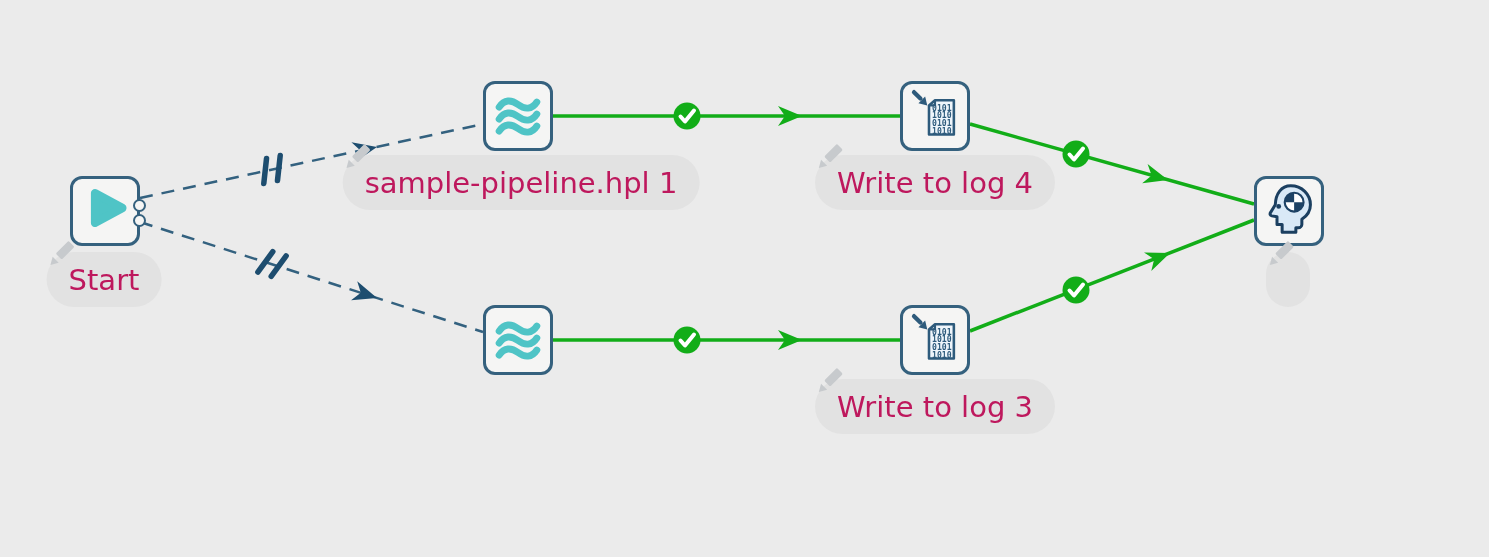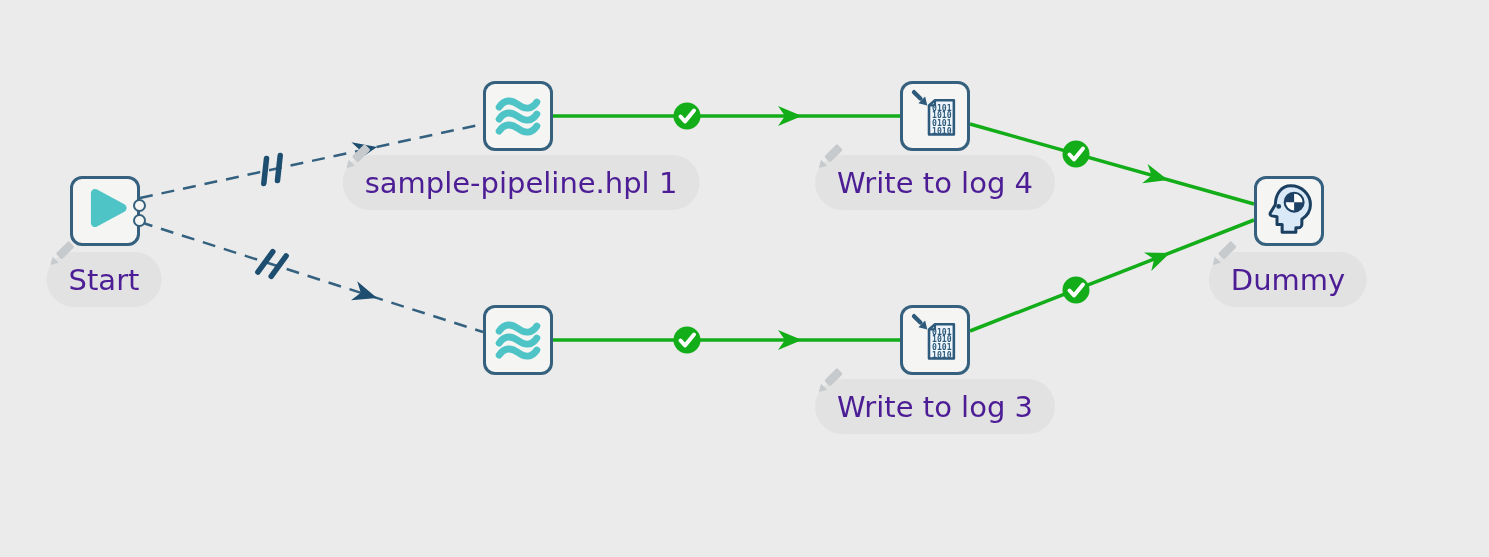--- a/index.html
+++ b/index.html
@@ -12,21 +12,21 @@
   .hop-layer{position:absolute;left:0;top:0;z-index:1;}
   .node-box{
     position:absolute;width:70px;height:70px;box-sizing:border-box;
     background:#f5f5f4;border:3px solid #35617e;border-radius:12px;
     display:flex;align-items:flex-start;justify-content:center;z-index:2;
   }
   .label-pill{
     position:absolute;height:55px;box-sizing:border-box;
     background:#e2e2e2;border-radius:28px;
     display:flex;align-items:center;padding:0 22px;
-    font-size:29px;color:#4c1d95;white-space:nowrap;
+    font-size:29px;color:#be185d;white-space:nowrap;
     transform:translateX(-50%);z-index:2;
   }
   .pencil{position:absolute;left:-2px;top:-14px;}
   .nub{
     position:absolute;width:13px;height:13px;box-sizing:border-box;
     border:2px solid #35617e;border-radius:50%;background:#f5f5f4;z-index:3;
   }
 </style>
 </head>
 <body>
@@ -174,16 +174,15 @@
       <path d="M41 27 L41 38 A11 11 0 0 0 52 27 Z" fill="#1d4265"></path>
     </svg>
   </div>
   <div class="label-pill" style="left:1288px;top:252px">
     <svg class="pencil" width="32" height="32" viewBox="0 0 30 30">
       <g transform="rotate(45 15 15)" fill="#c7cacd">
         <rect x="11.5" y="1" width="8" height="17" rx="1.5"></rect>
         <polygon points="11.5,22 19.5,22 15.5,29"></polygon>
       </g>
     </svg>
-    <span>Dummy</span>
   </div>
 
 </div>
 
 </body></html>

